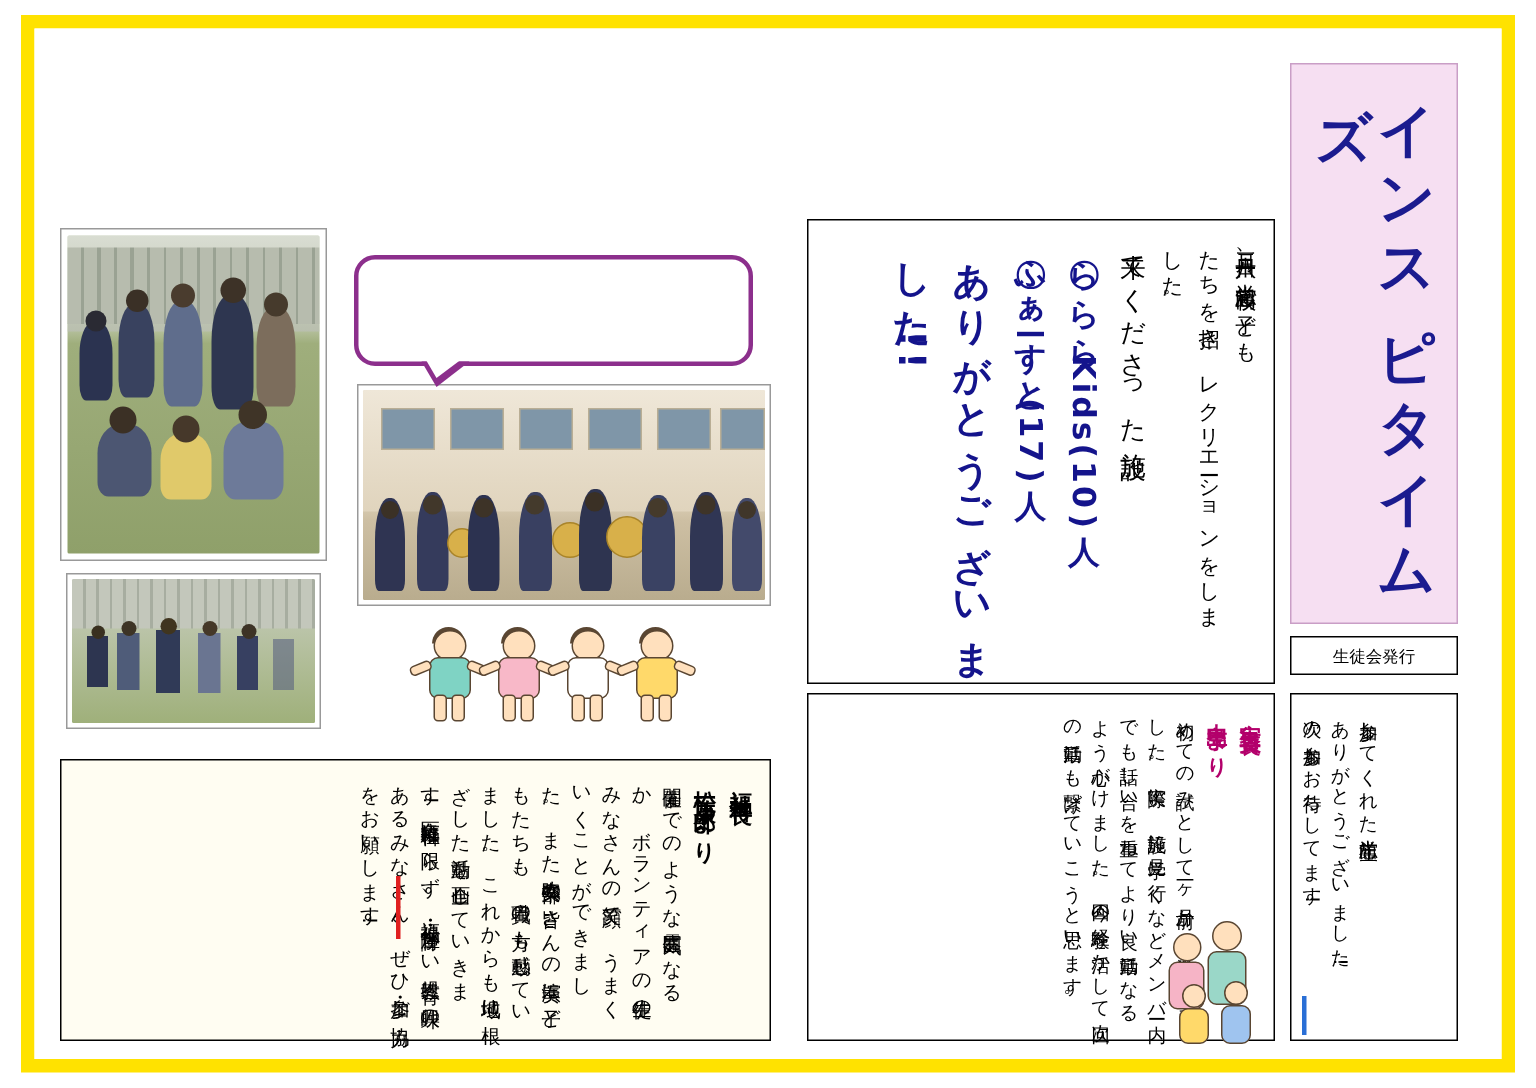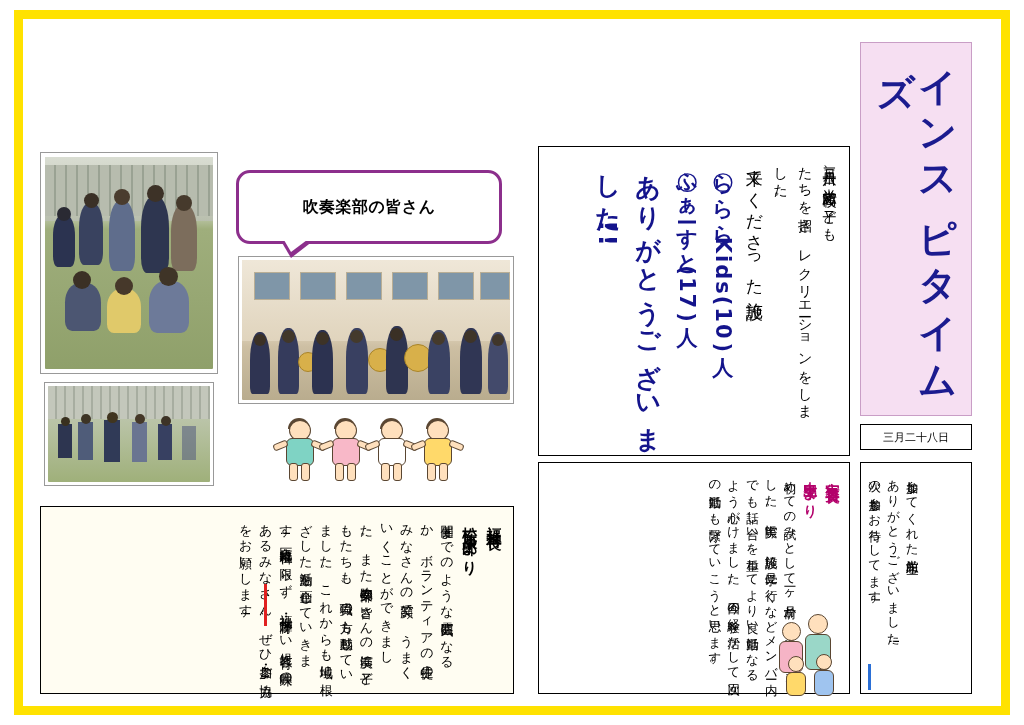--- a/index.html
+++ b/index.html
@@ -240,21 +240,21 @@
 <div class="page">
   <div class="frame">
     <div class="inner"></div>
   </div>
 
 
   <div class="masthead">
     <div class="masthead-text">インスピタイムズ</div>
   </div>
   <div class="publisher">
-    <span>三月二十八日</span>
+    <span>生徒会発行</span>
   </div>
   <div class="thanks-box">
     <div class="thanks-text">次の参加もお待ちしてます!</div>
     <div class="thanks-text">ありがとうございました!</div>
     <div class="thanks-text">参加してくれた尚志館生</div>
   </div>
   <div class="blue-mark"></div>
 
   <div class="photo-a">
     <div class="ph ph-a">
@@ -320,21 +320,20 @@
       <div class="person" style="left:186px;width:22px;height:64px;background:#3a4263;"></div>
       <div class="dot" style="left:190px;top:72px;width:13px;height:13px;background:#453a2b;"></div>
       <div class="person" style="left:218px;width:22px;height:66px;background:#303654;"></div>
       <div class="dot" style="left:222px;top:70px;width:13px;height:13px;background:#3e3428;"></div>
       <div class="person" style="left:246px;width:20px;height:62px;background:#434a6b;"></div>
       <div class="dot" style="left:250px;top:74px;width:12px;height:12px;background:#40362a;"></div>
     </div>
   </div>
 
   <div class="bubble">
-    <div class="bubble-line">吹奏楽部の皆さん</div>
   </div>
 
   <div class="article-top">
     <div class="vcol">三月二十八日、尚志館高校で子ども</div>
     <div class="vcol">たちを招き、レクリエーションをしま</div>
     <div class="vcol">した。</div>
     <div class="vcol mid">来てくださった施設</div>
     <div class="vcol big">〇らららKids(10人)</div>
     <div class="vcol big">〇ふぁーすと(17人)</div>
     <div class="vcol huge">ありがとうございました!!</div>

